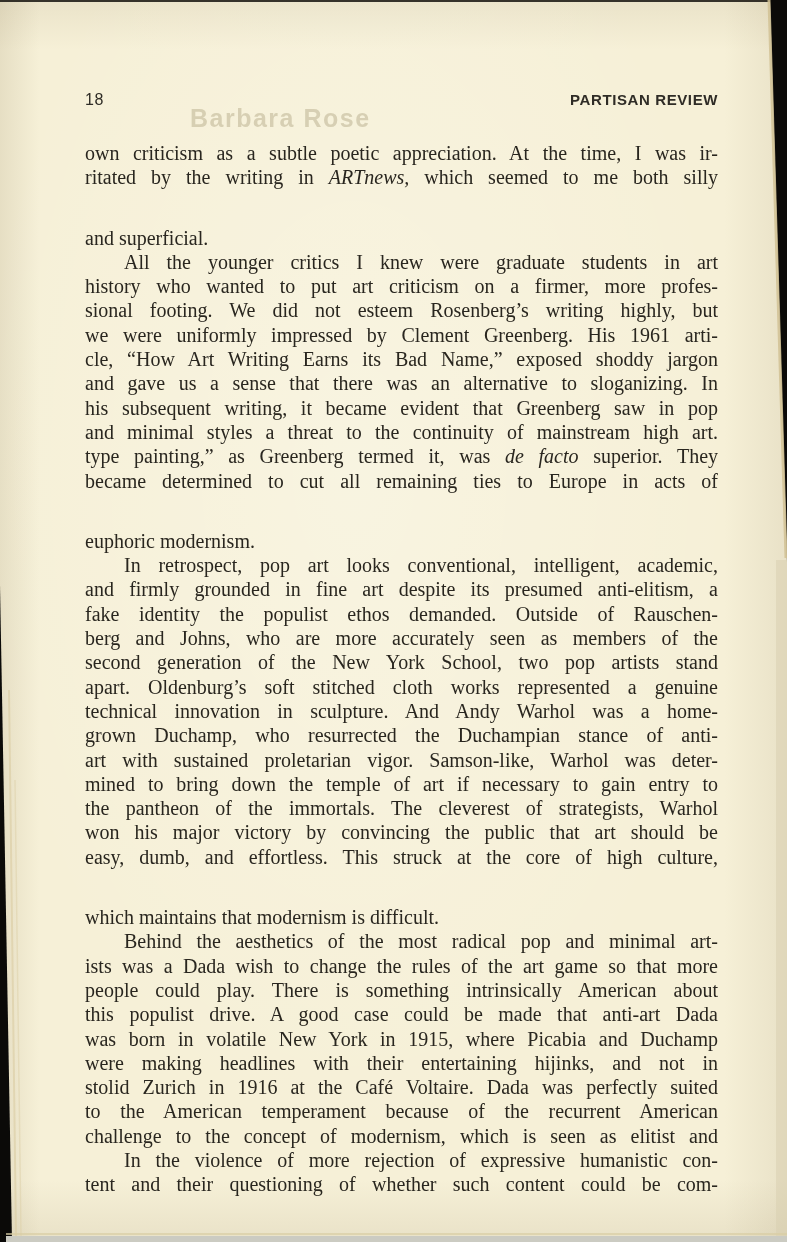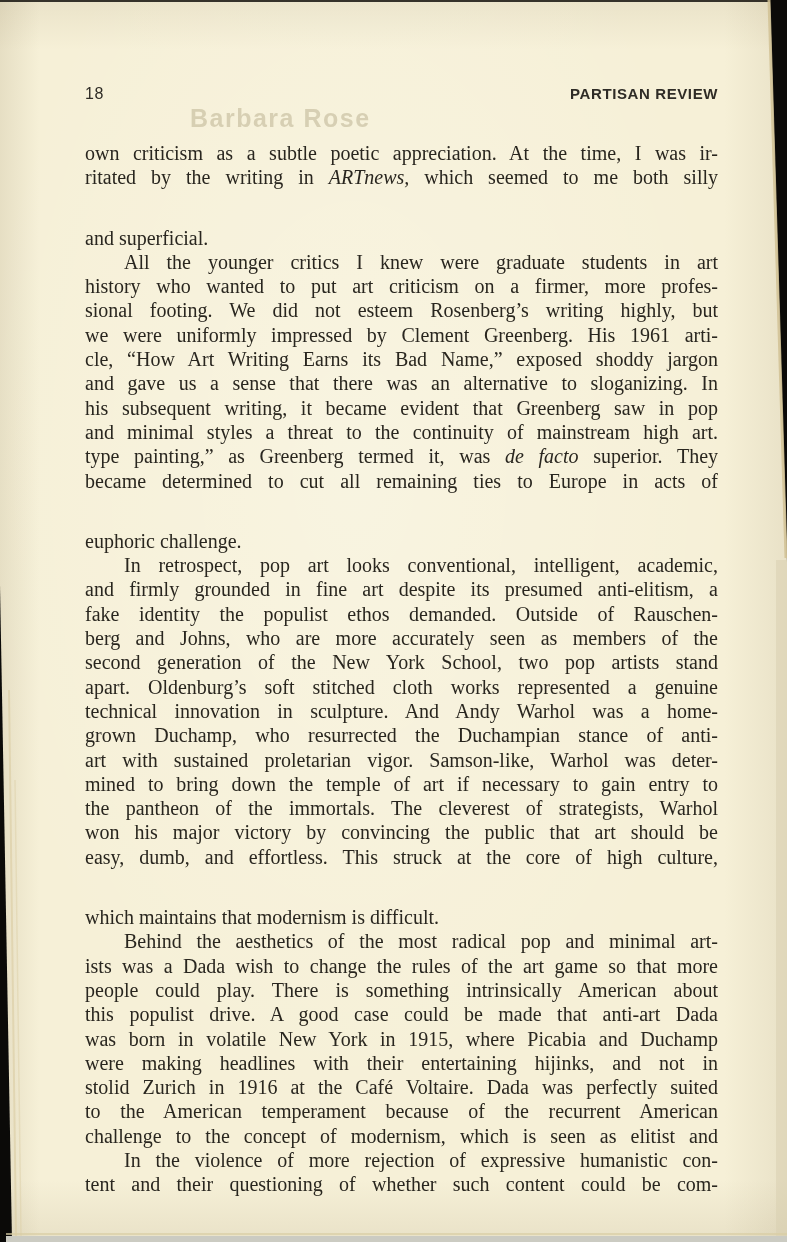--- a/index.html
+++ b/index.html
@@ -16,21 +16,21 @@
     width:787px;height:1242px;
     overflow:hidden;
     font-family:"Liberation Serif", serif;
     background:
       radial-gradient(ellipse at 45% 38%, rgba(255,255,250,0.28), rgba(255,255,250,0) 62%),
       linear-gradient(to right, rgba(115,95,55,0.12), rgba(115,95,55,0) 5%, rgba(115,95,55,0) 92%, rgba(115,95,55,0.10)),
       linear-gradient(to bottom, rgba(115,95,55,0.09), rgba(115,95,55,0) 4%, rgba(115,95,55,0) 95%, rgba(115,95,55,0.10)),
       var(--paper);
   }
   .running-header{
-    position:absolute;left:85px;top:85px;width:633px;
+    position:absolute;left:85px;top:91px;width:633px;
     display:flex;justify-content:space-between;align-items:baseline;
     font-family:"Liberation Sans", sans-serif;
     color:#2f2c26;
   }
   .page-number{font-size:16px;letter-spacing:0.5px;}
   .journal-name{font-size:15px;font-weight:700;letter-spacing:0.6px;}
   .ghost-text{
     position:absolute;left:190px;top:88px;
     font-family:"Liberation Sans", sans-serif;
     font-weight:700;font-size:25px;letter-spacing:1.5px;
@@ -71,21 +71,21 @@
       <div class="line indent">All the younger critics I knew were graduate students in art</div>
       <div class="line">history who wanted to put art criticism on a firmer, more profes-</div>
       <div class="line">sional footing. We did not esteem Rosenberg’s writing highly, but</div>
       <div class="line">we were uniformly impressed by Clement Greenberg. His 1961 arti-</div>
       <div class="line">cle, “How Art Writing Earns its Bad Name,” exposed shoddy jargon</div>
       <div class="line">and gave us a sense that there was an alternative to sloganizing. In</div>
       <div class="line">his subsequent writing, it became evident that Greenberg saw in pop</div>
       <div class="line">and minimal styles a threat to the continuity of mainstream high art.</div>
       <div class="line">type painting,” as Greenberg termed it, was <i>de facto</i> superior. They</div>
       <div class="line">became determined to cut all remaining ties to Europe in acts of</div>
-      <div class="line flush">euphoric challenge.</div>
+      <div class="line flush">euphoric modernism.</div>
       <div class="line indent">In retrospect, pop art looks conventional, intelligent, academic,</div>
       <div class="line">and firmly grounded in fine art despite its presumed anti-elitism, a</div>
       <div class="line">fake identity the populist ethos demanded. Outside of Rauschen-</div>
       <div class="line">berg and Johns, who are more accurately seen as members of the</div>
       <div class="line">second generation of the New York School, two pop artists stand</div>
       <div class="line">apart. Oldenburg’s soft stitched cloth works represented a genuine</div>
       <div class="line">technical innovation in sculpture. And Andy Warhol was a home-</div>
       <div class="line">grown Duchamp, who resurrected the Duchampian stance of anti-</div>
       <div class="line">art with sustained proletarian vigor. Samson-like, Warhol was deter-</div>
       <div class="line">mined to bring down the temple of art if necessary to gain entry to</div>

